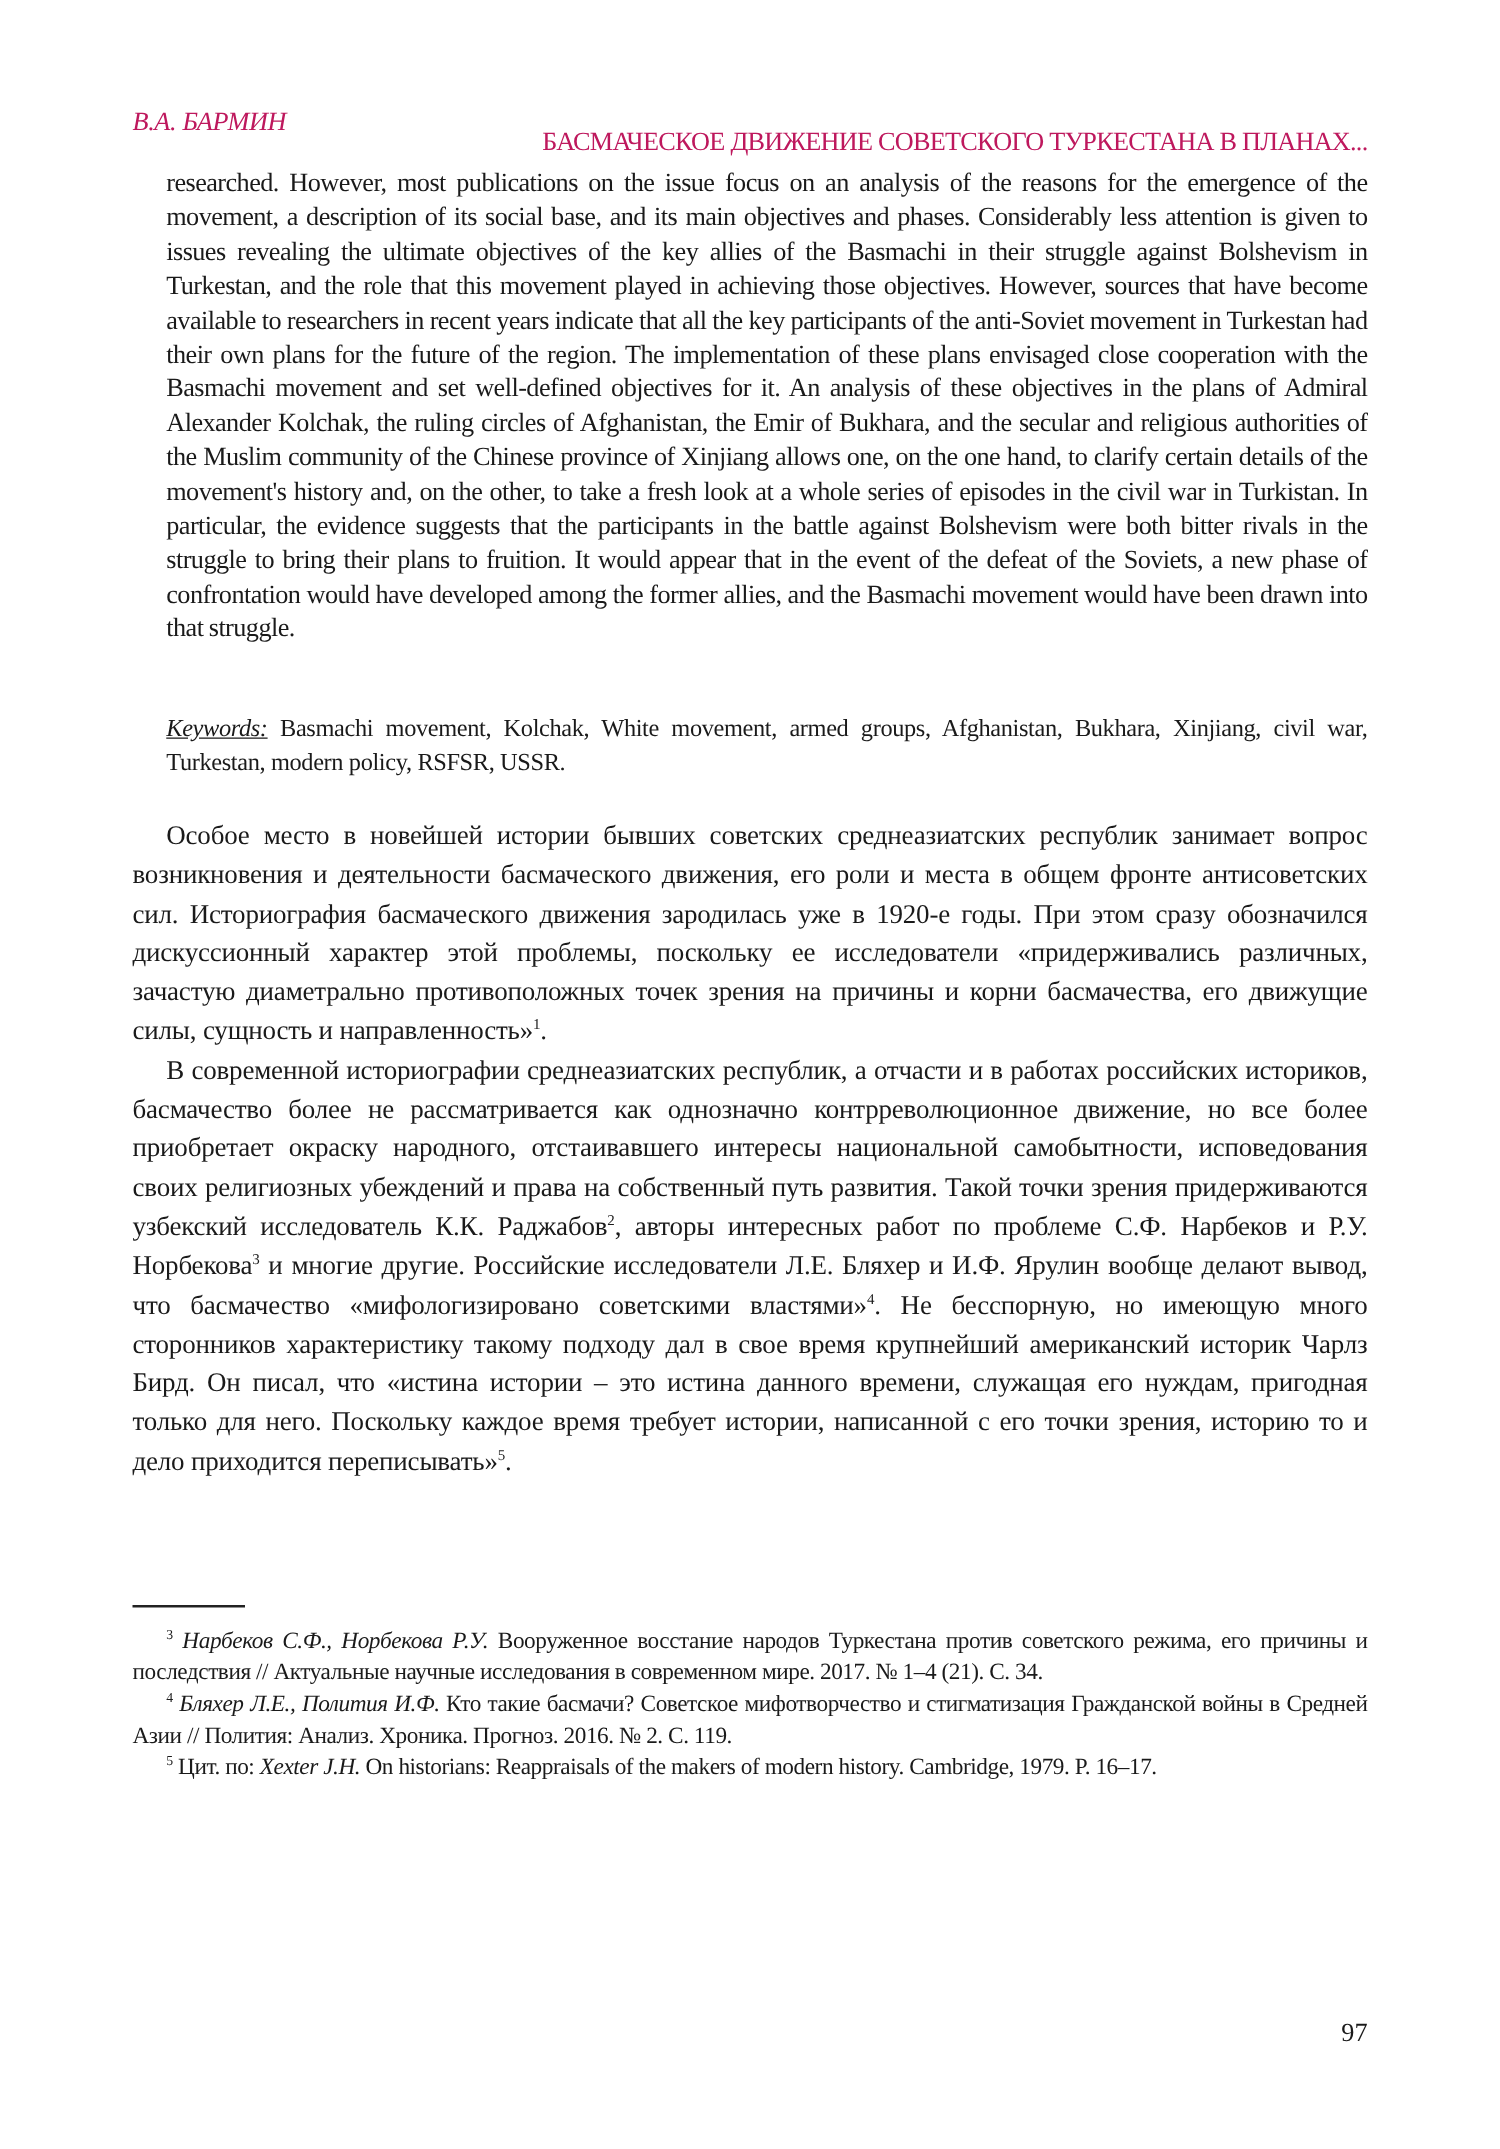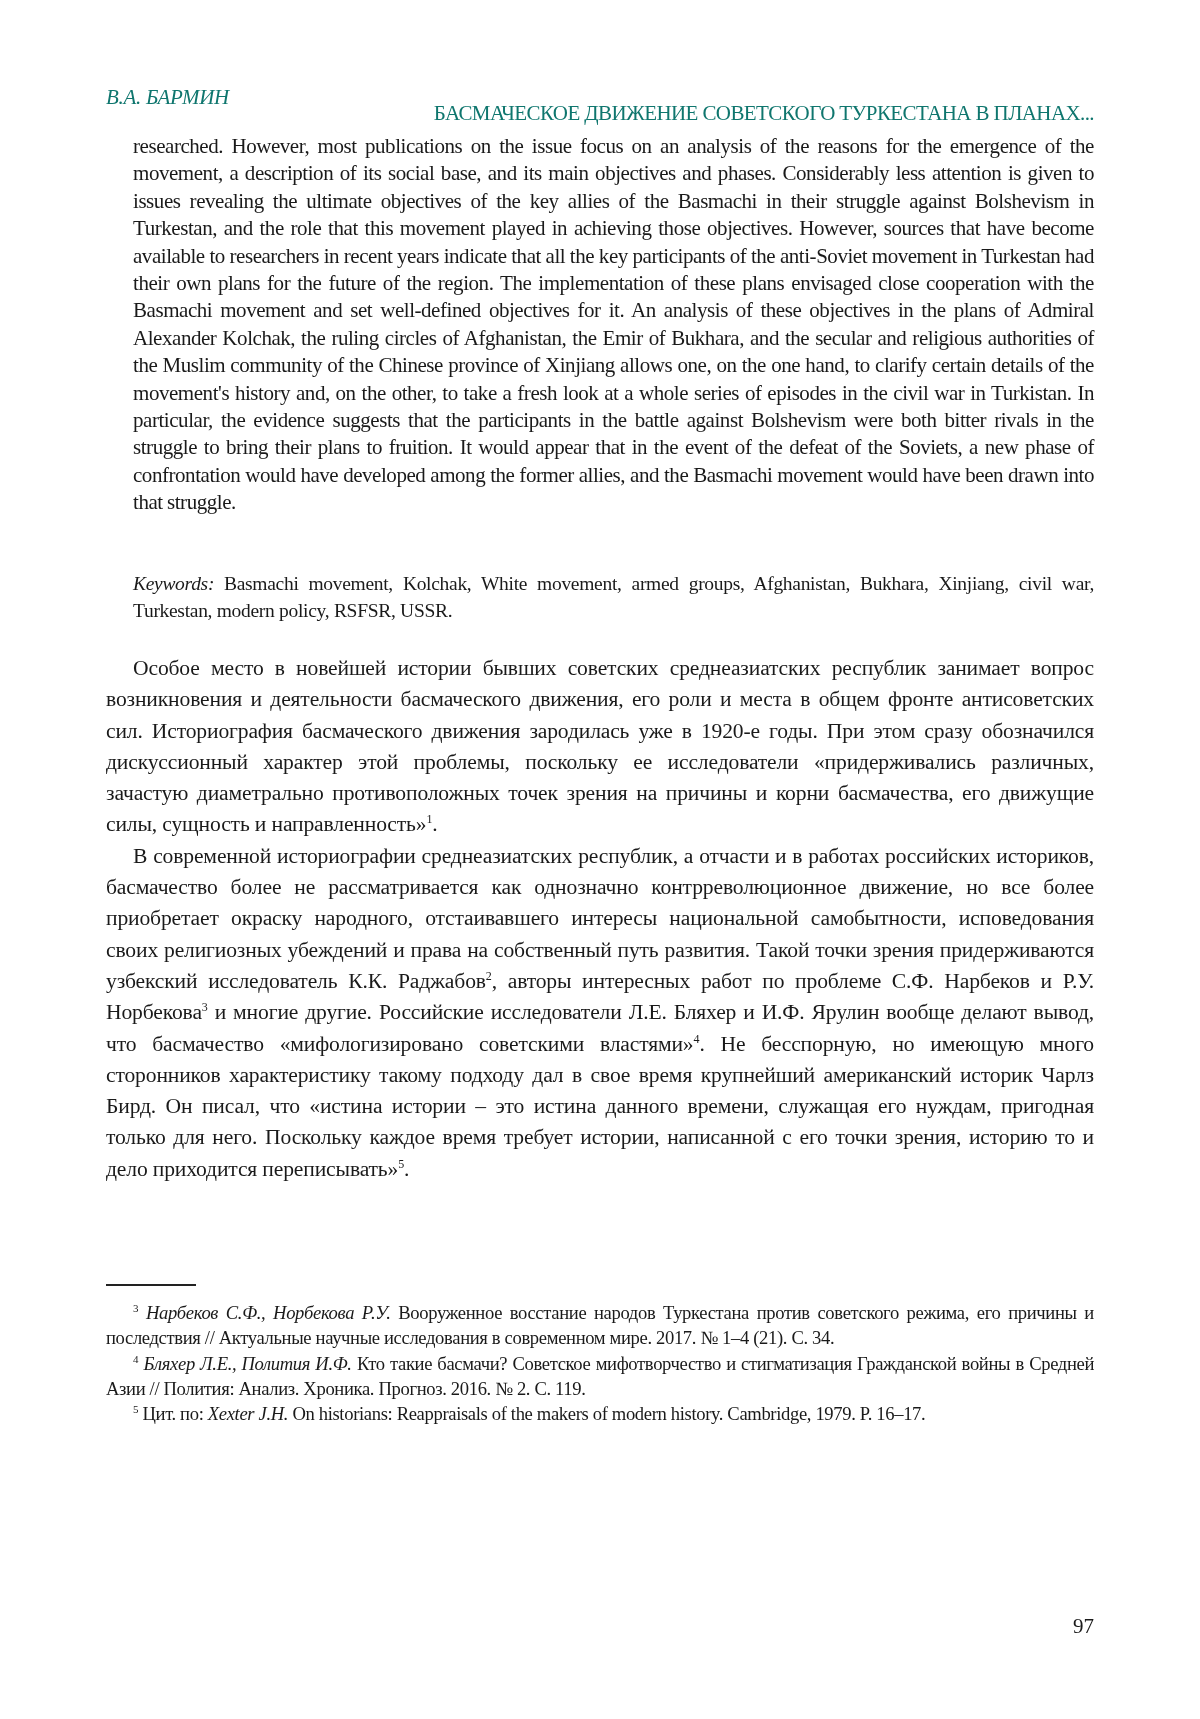--- a/index.html
+++ b/index.html
@@ -5,36 +5,36 @@
   html, body { margin: 0; padding: 0; background: #ffffff; }
   body {
     width: 1200px; height: 1719px; position: relative; overflow: hidden;
     font-family: "Liberation Serif", "DejaVu Serif", serif;
     color: #1a1a1a;
   }
   .page { position: absolute; left: 0; top: 0; width: 1200px; height: 1719px; }
 
   .running-header {
     position: absolute; left: 106px; top: 82px; width: 988px; height: 30px;
-    font-size: 21px; line-height: 30px; color: #0f766e;
+    font-size: 21px; line-height: 30px; color: #be185d;
   }
   .running-header .author { position: absolute; left: 0; top: 0; font-style: italic; letter-spacing: -0.3px; }
   .running-header .title { position: absolute; right: 0; top: 16px; letter-spacing: -0.6px; }
 
   .abstract {
     position: absolute; left: 133px; top: 133px; width: 961px;
     font-size: 21px; line-height: 27.4px; text-align: justify;
     letter-spacing: -0.45px; word-spacing: -0.5px;
   }
   .keywords {
     position: absolute; left: 133px; top: 570px; width: 961px;
     font-size: 19.5px; line-height: 27.4px; text-align: justify;
     letter-spacing: -0.3px;
   }
-  .keywords .kw-label { font-style: italic; }
+  .keywords .kw-label { font-style: italic; text-decoration: underline; }
 
   .body-text {
     position: absolute; left: 106px; top: 653px; width: 988px;
     font-size: 21.6px; line-height: 31.3px; text-align: justify;
     letter-spacing: -0.15px;
   }
   .body-text p { margin: 0; text-indent: 27px; hyphens: auto; }
   sup { font-size: 12px; line-height: 0; vertical-align: super; }
 
   .footnote-rule {

